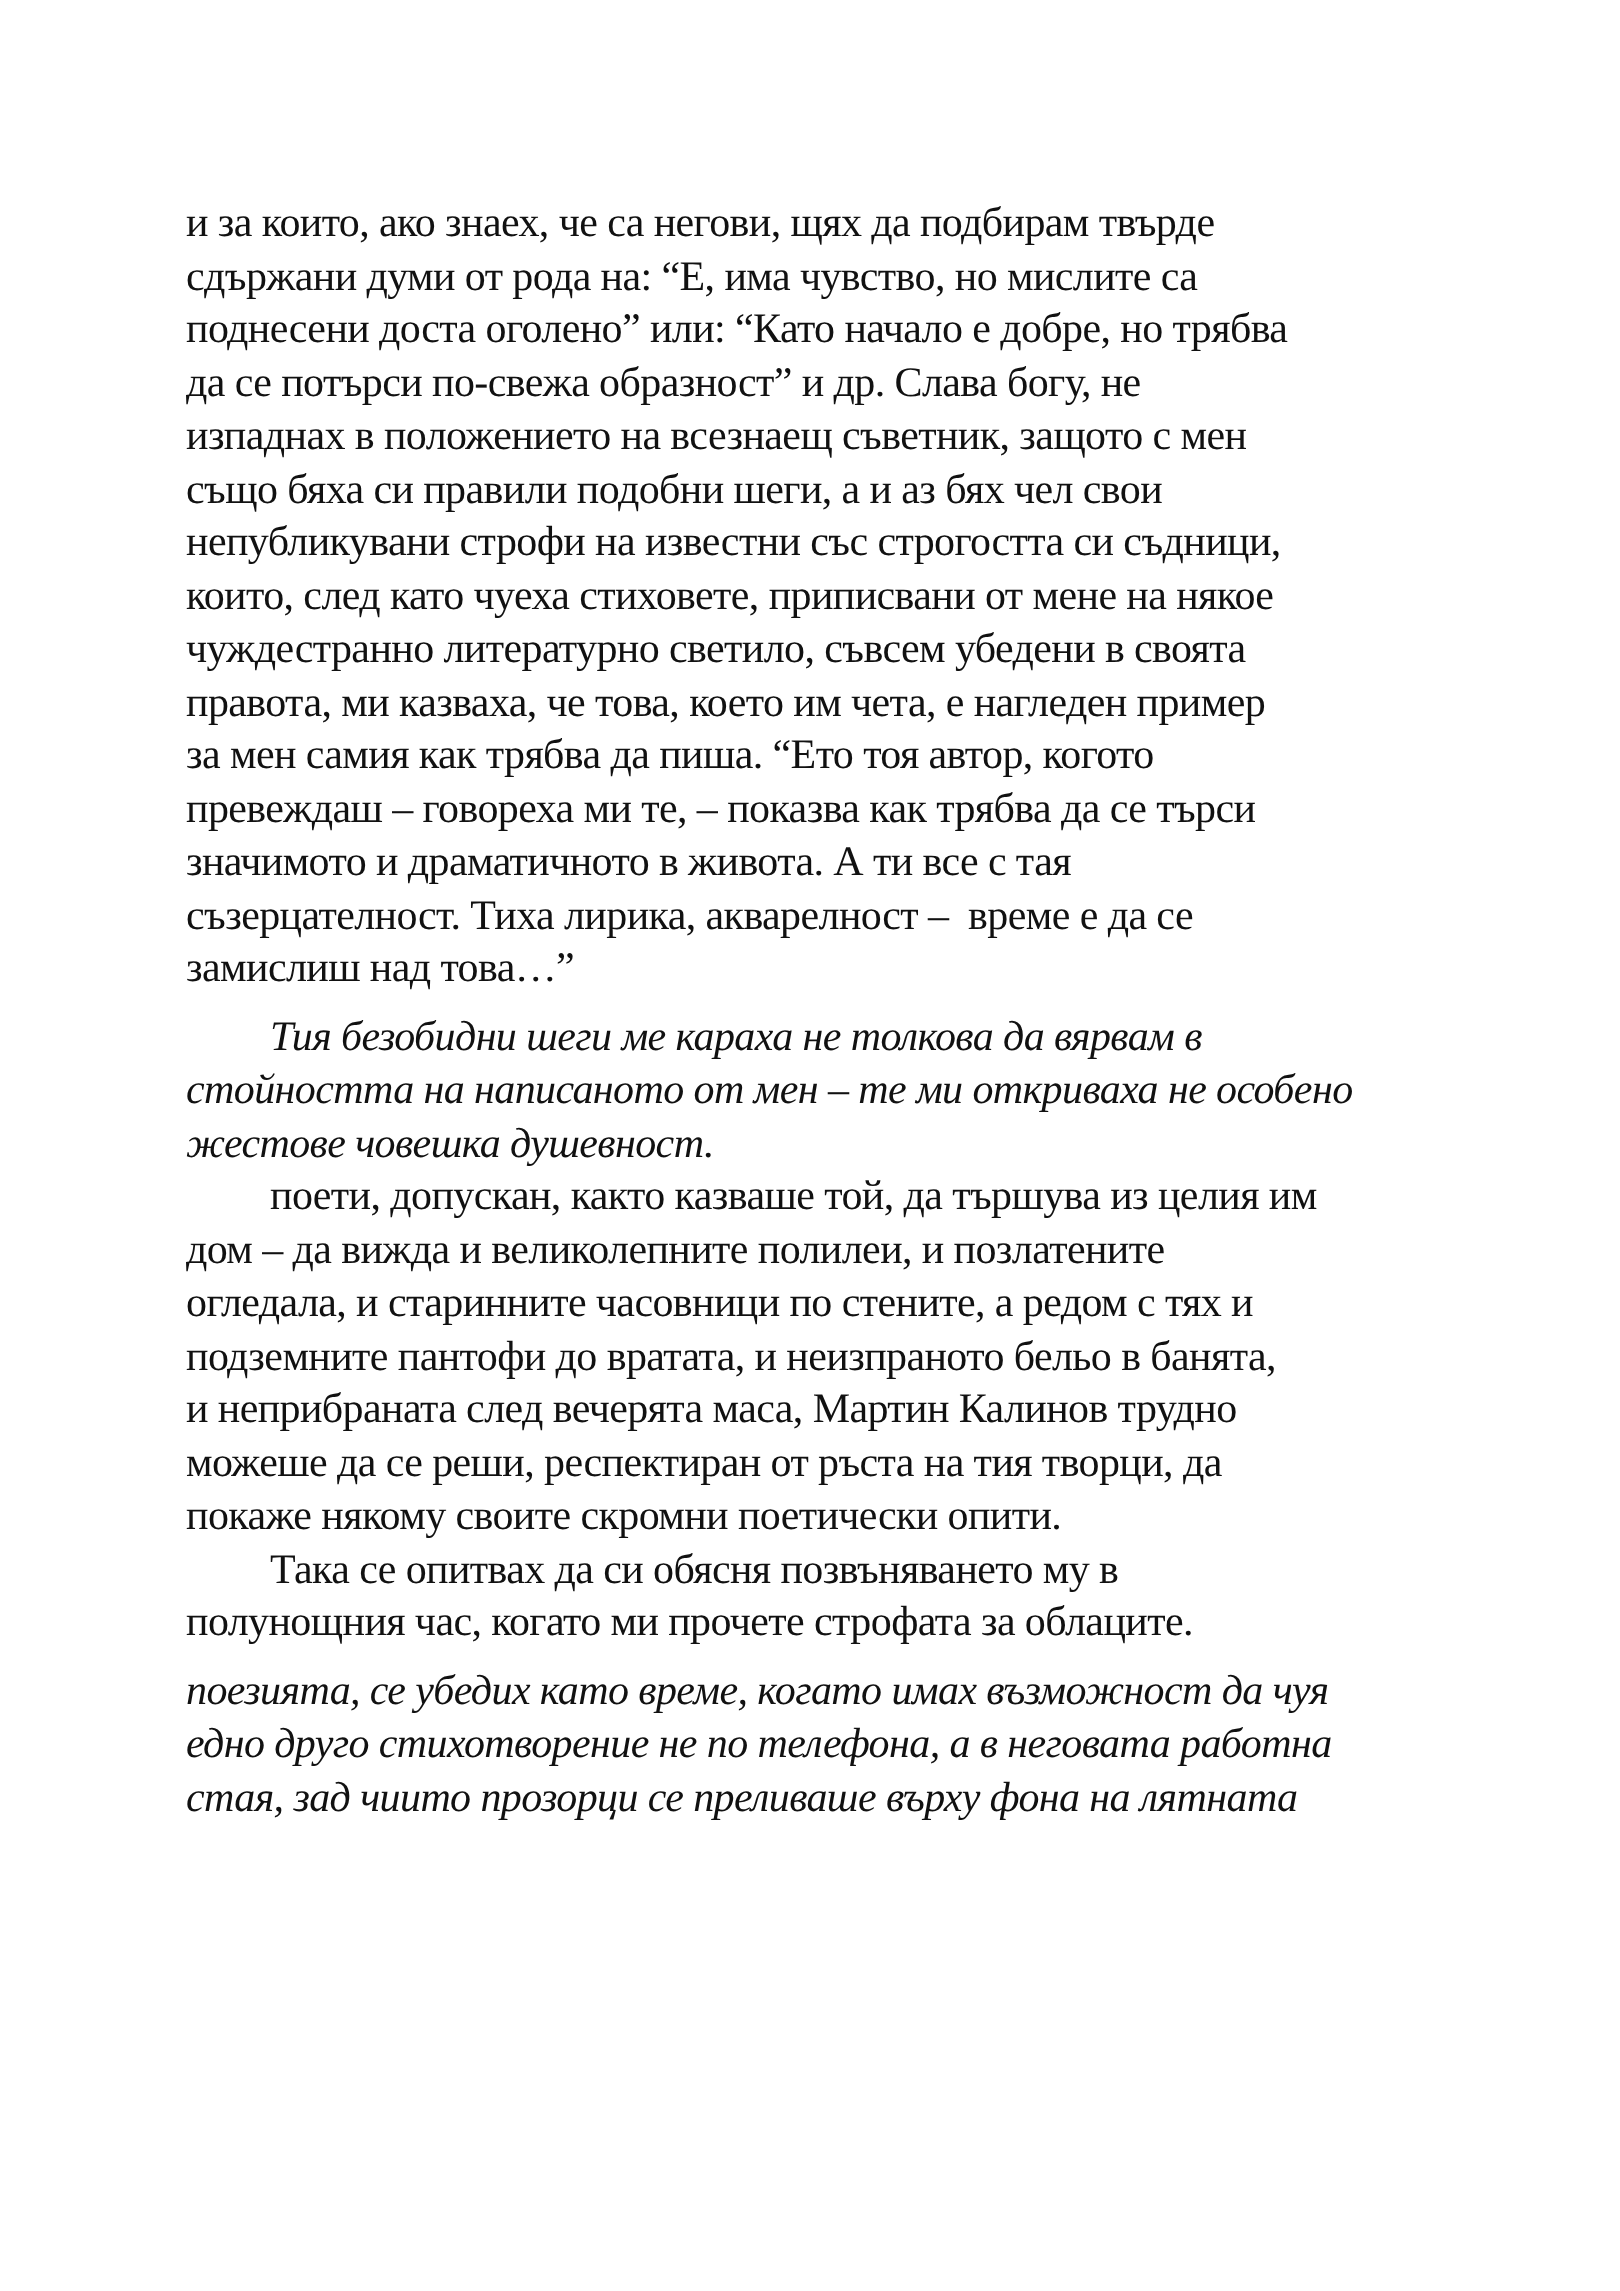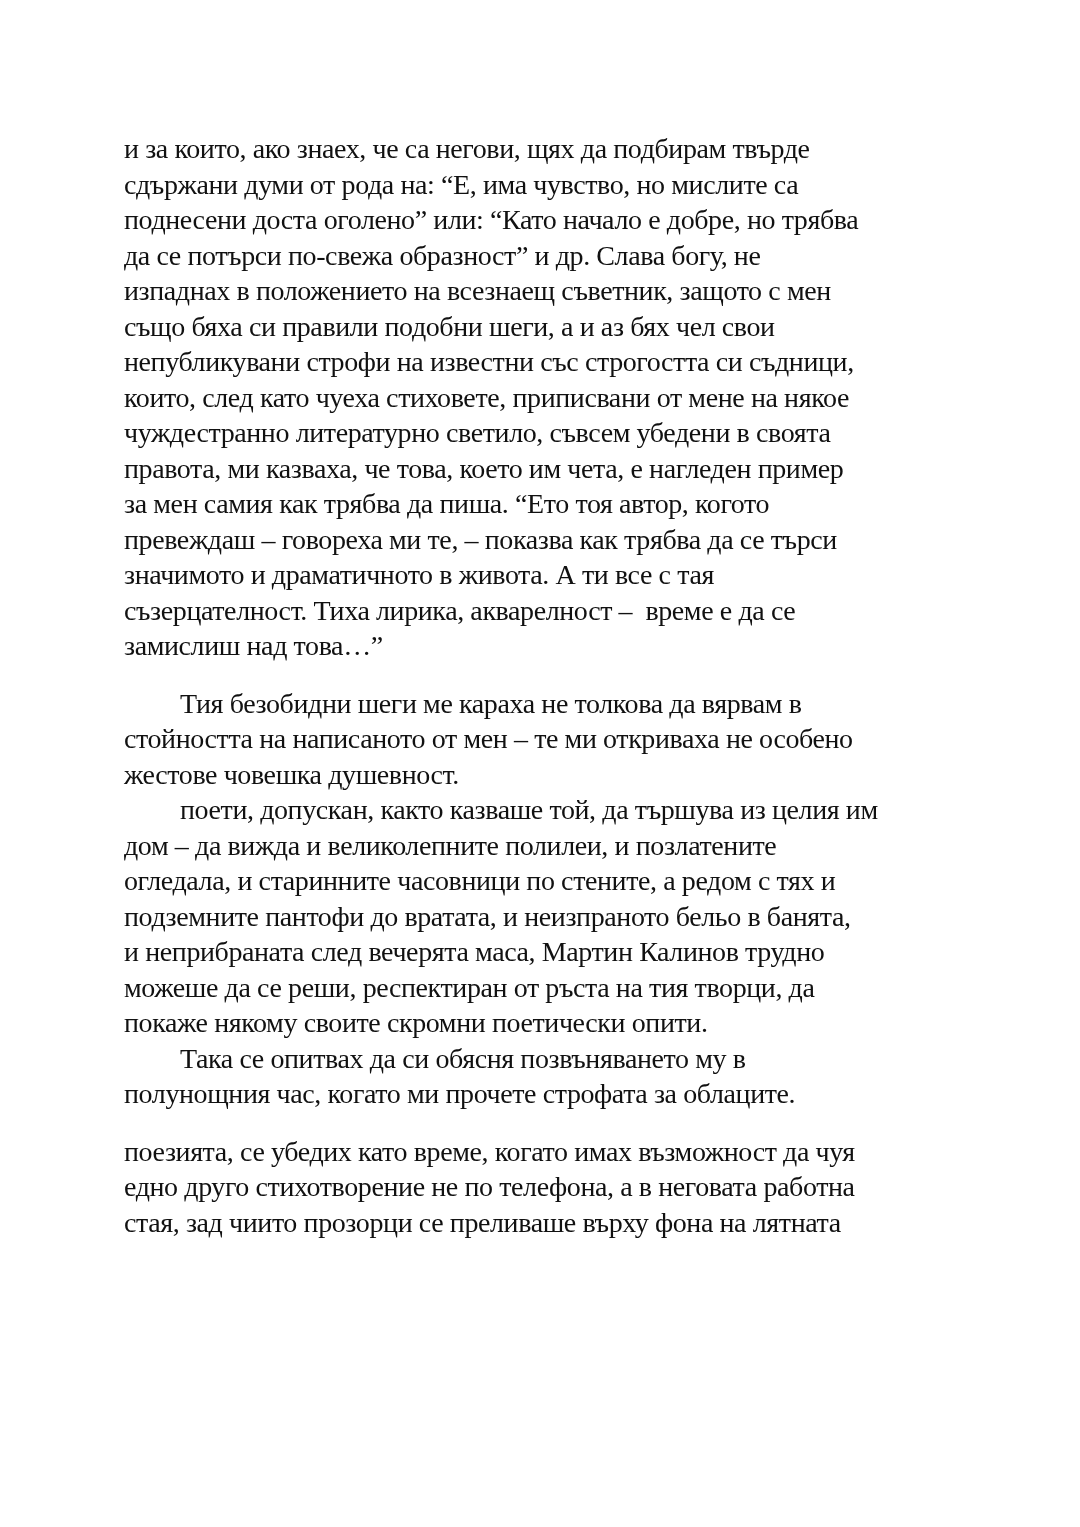--- a/index.html
+++ b/index.html
@@ -23,21 +23,22 @@
     color: #111111;
     font-size: 28px;
     line-height: 35.5px;
     letter-spacing: -0.4px;
   }
   .para {
     margin: 0;
     padding: 0;
   }
   .para.space-before {
-    margin-top: 22px;
+    margin-top: 10px;
+    font-style: italic;
   }
   .line {
     white-space: pre;
     height: 35.5px;
   }
   .para.indent .line:first-child {
     padding-left: 56px;
   }
   .page-number {
     position: absolute;

